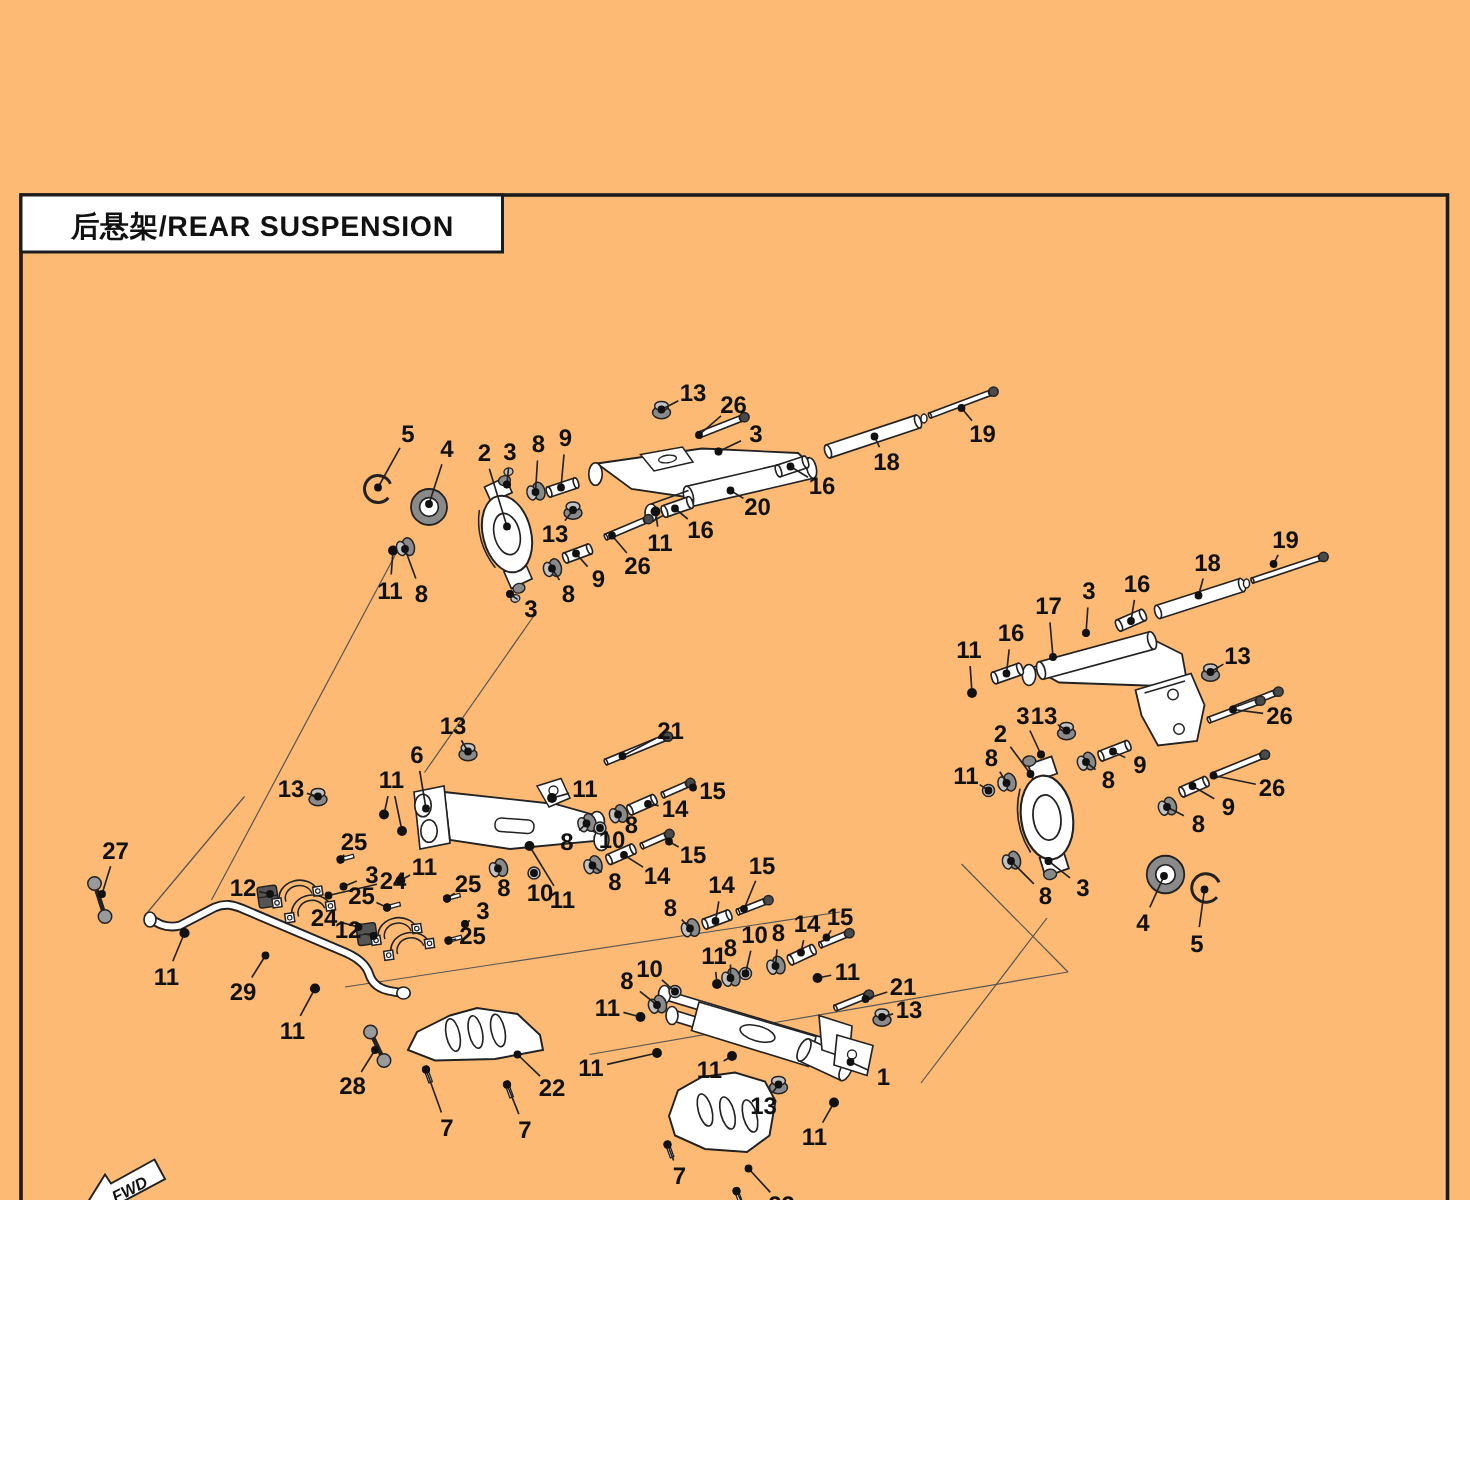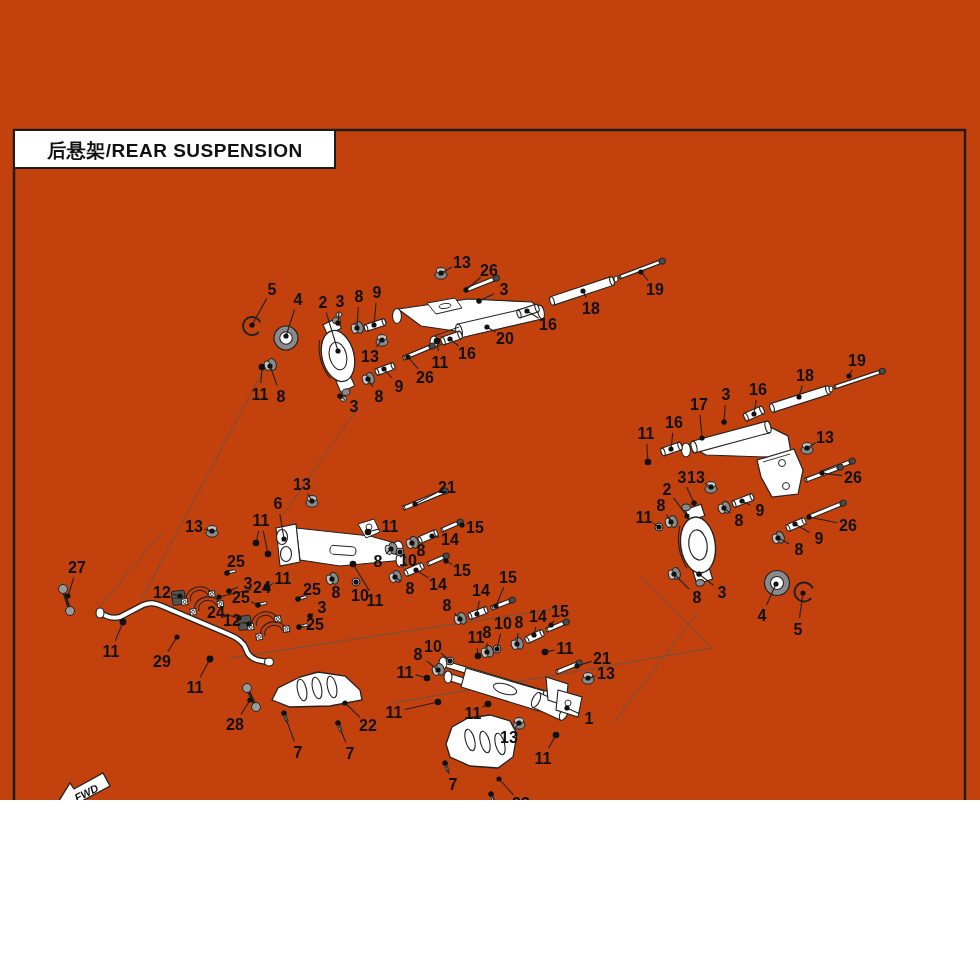--- a/index.html
+++ b/index.html
@@ -1,16 +1,16 @@
 <!DOCTYPE html>
 <html><head>
 <meta charset="utf-8">
 <style>
   html,body{margin:0;padding:0;background:#ffffff;}
-  .stage{position:relative;width:980px;height:800px;background:#c2410c;overflow:hidden;
+  .stage{position:relative;width:980px;height:800px;background:#fdba74;overflow:hidden;
          font-family:"Liberation Sans", sans-serif;}
   svg{position:absolute;left:0;top:0;}
   text{font-family:"Liberation Sans", sans-serif;}
   .callout-text{font-weight:700;font-size:16px;fill:#111;}
   .title-text{font-weight:700;font-size:19px;fill:#111;letter-spacing:0.5px;}
   .fwd-text{font-weight:700;font-style:italic;font-size:11px;fill:#111;}
 </style>
 </head>
 <body>
 

